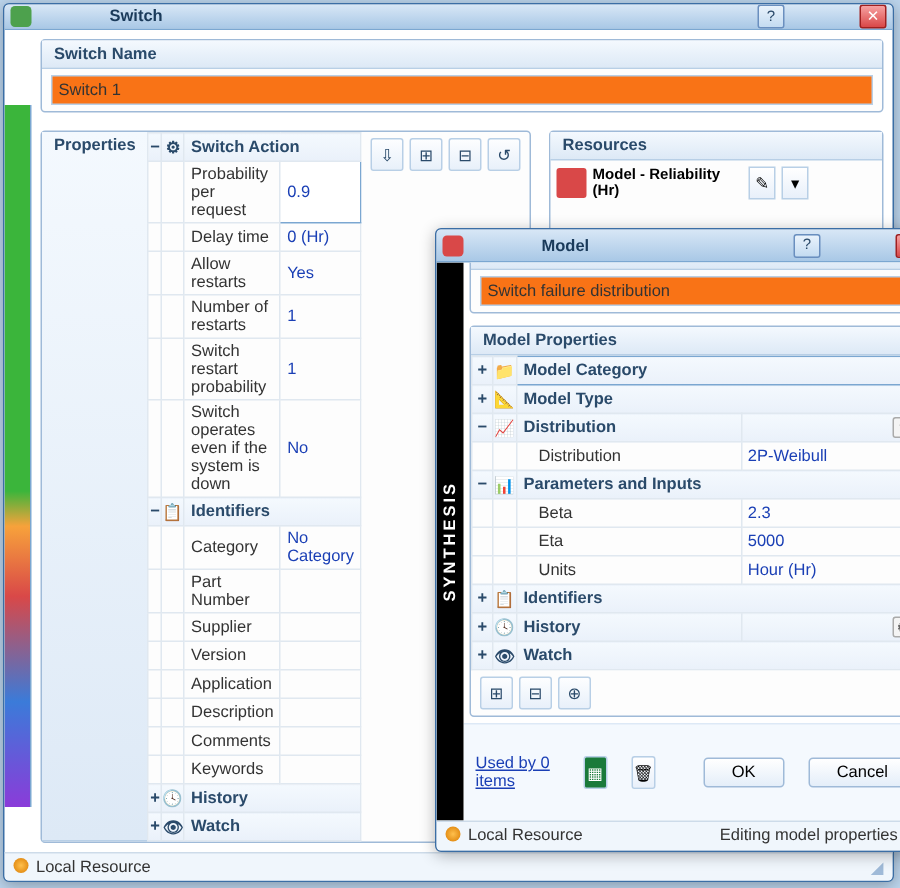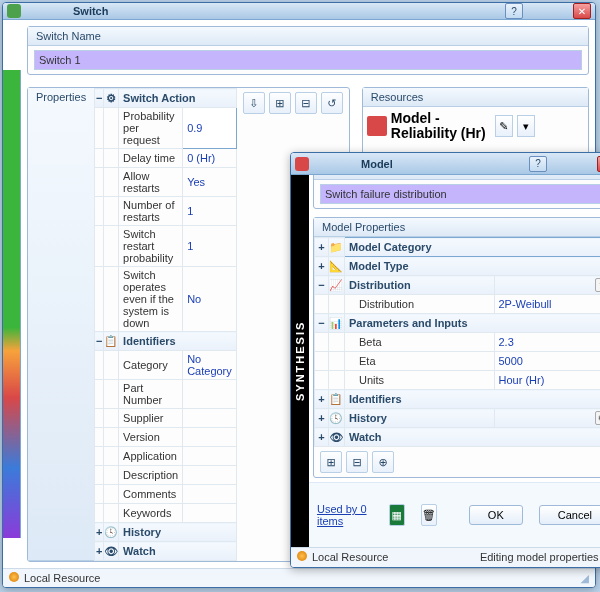--- a/index.html
+++ b/index.html
@@ -8,24 +8,24 @@
 
 .window { position: absolute; border: 1px solid #3b6ea5; border-radius: 4px; background: #fff; box-shadow: 0 2px 10px rgba(0,0,0,0.3); display: flex; flex-direction: column; overflow: hidden; }
 .titlebar { background: linear-gradient(#d8e7f6,#a9c8e6); height: 22px; display: flex; align-items: center; padding: 0 4px; border-bottom: 1px solid #7ba7d1; gap: 48px; }
 .titlebar .ico { width: 14px; height: 14px; background: #4da14d; border-radius: 3px; margin-right: 4px; display: inline-block; }
 .titlebar .ttl { font-weight: bold; color: #1a3a5a; flex: 1; }
 .titlebar .wbtn { width: 18px; height: 16px; margin-left: 2px; border: 1px solid #6a8fbf; background: linear-gradient(#eaf3fc,#c3dbf1); border-radius: 2px; display: flex; align-items: center; justify-content: center; font-size: 10px; color: #2a4a6a; cursor: pointer; }
 .titlebar .wbtn.close { background: linear-gradient(#f7a1a1,#d94848); color: #fff; border-color: #a02020; }
 
 
 .panel { border: 1px solid #9fbad8; border-radius: 3px; margin: 6px; background: #fdfdfd; position: relative; }
-.panel-h { background: linear-gradient(#f4f9fe,#dde9f6); border-bottom: 1px solid #b8cfe6; padding: 3px 8px; font-weight: normal; color: #2a4a6a; }
+.panel-h { background: linear-gradient(#f4f9fe,#dde9f6); border-bottom: 1px solid #b8cfe6; padding: 3px 8px; font-weight: bold; color: #2a4a6a; }
 .panel-body { padding: 4px 6px; }
 
-.txtfield { width: 100%; border: 1px solid #b8cfe6; padding: 3px 4px; background: #c4b5fd; color: #333; }
+.txtfield { width: 100%; border: 1px solid #b8cfe6; padding: 3px 4px; background: #f97316; color: #333; }
 
 
 .pgrid { width: 100%; border-collapse: collapse; }
 .pgrid td { border: 1px solid #e0e8f0; padding: 2px 4px; vertical-align: middle; height: 19px; }
 .pgrid .grp td { background: linear-gradient(#f4f9fe,#eaf1fa); font-weight: bold; color: #2a4a6a; }
 .pgrid .exp { width: 14px; text-align: center; color: #555; cursor: pointer; padding:0; }
 .pgrid .gicon { width: 16px; text-align: center; padding:0; }
 .pgrid .pname { color: #333; width: 50%; padding-left: 4px; }
 .pgrid .pval { color: #1a3fb5; }
 .pgrid .pval.editing { background: #fff; border: 1px solid #7ba7d1; }
@@ -34,21 +34,21 @@
 .toolbar { display: flex; gap: 4px; padding: 4px 6px; }
 .tbtn { width: 22px; height: 22px; border: 1px solid #b8cfe6; background: linear-gradient(#fdfeff,#e8f0fa); border-radius: 2px; display: flex; align-items: center; justify-content: center; cursor: pointer; }
 .tbtn span { font-size: 11px; color: #2a4a6a; }
 
 .statusbar { display: flex; padding: 3px 6px; border-top: 1px solid #cddbe9; background: #f0f6fc; font-size: 11px; color: #333; }
 .statusbar .led { width: 10px; height: 10px; border-radius: 5px; background: radial-gradient(#ffc04d,#d97a00); margin-right: 5px; }
 .statusbar .spacer { flex: 1; }
 
 .resgrid { display: flex; align-items: center; gap: 4px; padding: 4px; }
 .resgrid .resico { width: 20px; height: 20px; background: #d94848; display:inline-block; border-radius:2px; }
-.resgrid .reslbl { font-weight: bold; font-size: 14px; line-height: 1.1; width: 100px; }
+.resgrid .reslbl { font-weight: bold; font-size: 10px; line-height: 1.1; width: 100px; }
 .resgrid .resval { flex: 1; border: 1px solid #e0e8f0; padding: 3px 4px; color: #1a3fb5; overflow:hidden; white-space:nowrap; }
 .resgrid .resbtn { width: 18px; height: 22px; border: 1px solid #b8cfe6; background: linear-gradient(#fff,#e8f0fa); display:flex; align-items:center; justify-content:center; cursor:pointer; }
 
 .sidebrand { position: absolute; left: 0; top: 50px; bottom: 30px; width: 18px; background: linear-gradient(#3bb53b 0%, #3bb53b 55%, #f7a23b 60%, #d94848 70%, #3b7bd9 85%, #8b3bd9 100%); border-right: 1px solid #7ba7d1; }
 
 .synth-strip { width: 18px; background: #000; color: #fff; writing-mode: vertical-rl; transform: rotate(180deg); text-align: center; font-weight: bold; letter-spacing: 2px; font-size: 10px; display:flex; align-items:center; justify-content:center; }
 
 .btnrow { display: flex; gap: 16px; padding: 20px 8px; align-items: center; background:#f4f9fe; border-top:1px solid #dde9f6;}
 .btnrow .link { color: #1a3fb5; text-decoration: underline; cursor: pointer; }
 .btnrow .pbtn { padding: 3px 18px; border: 1px solid #9fbad8; background: linear-gradient(#fff,#e4eef9); border-radius: 3px; cursor: pointer; }

